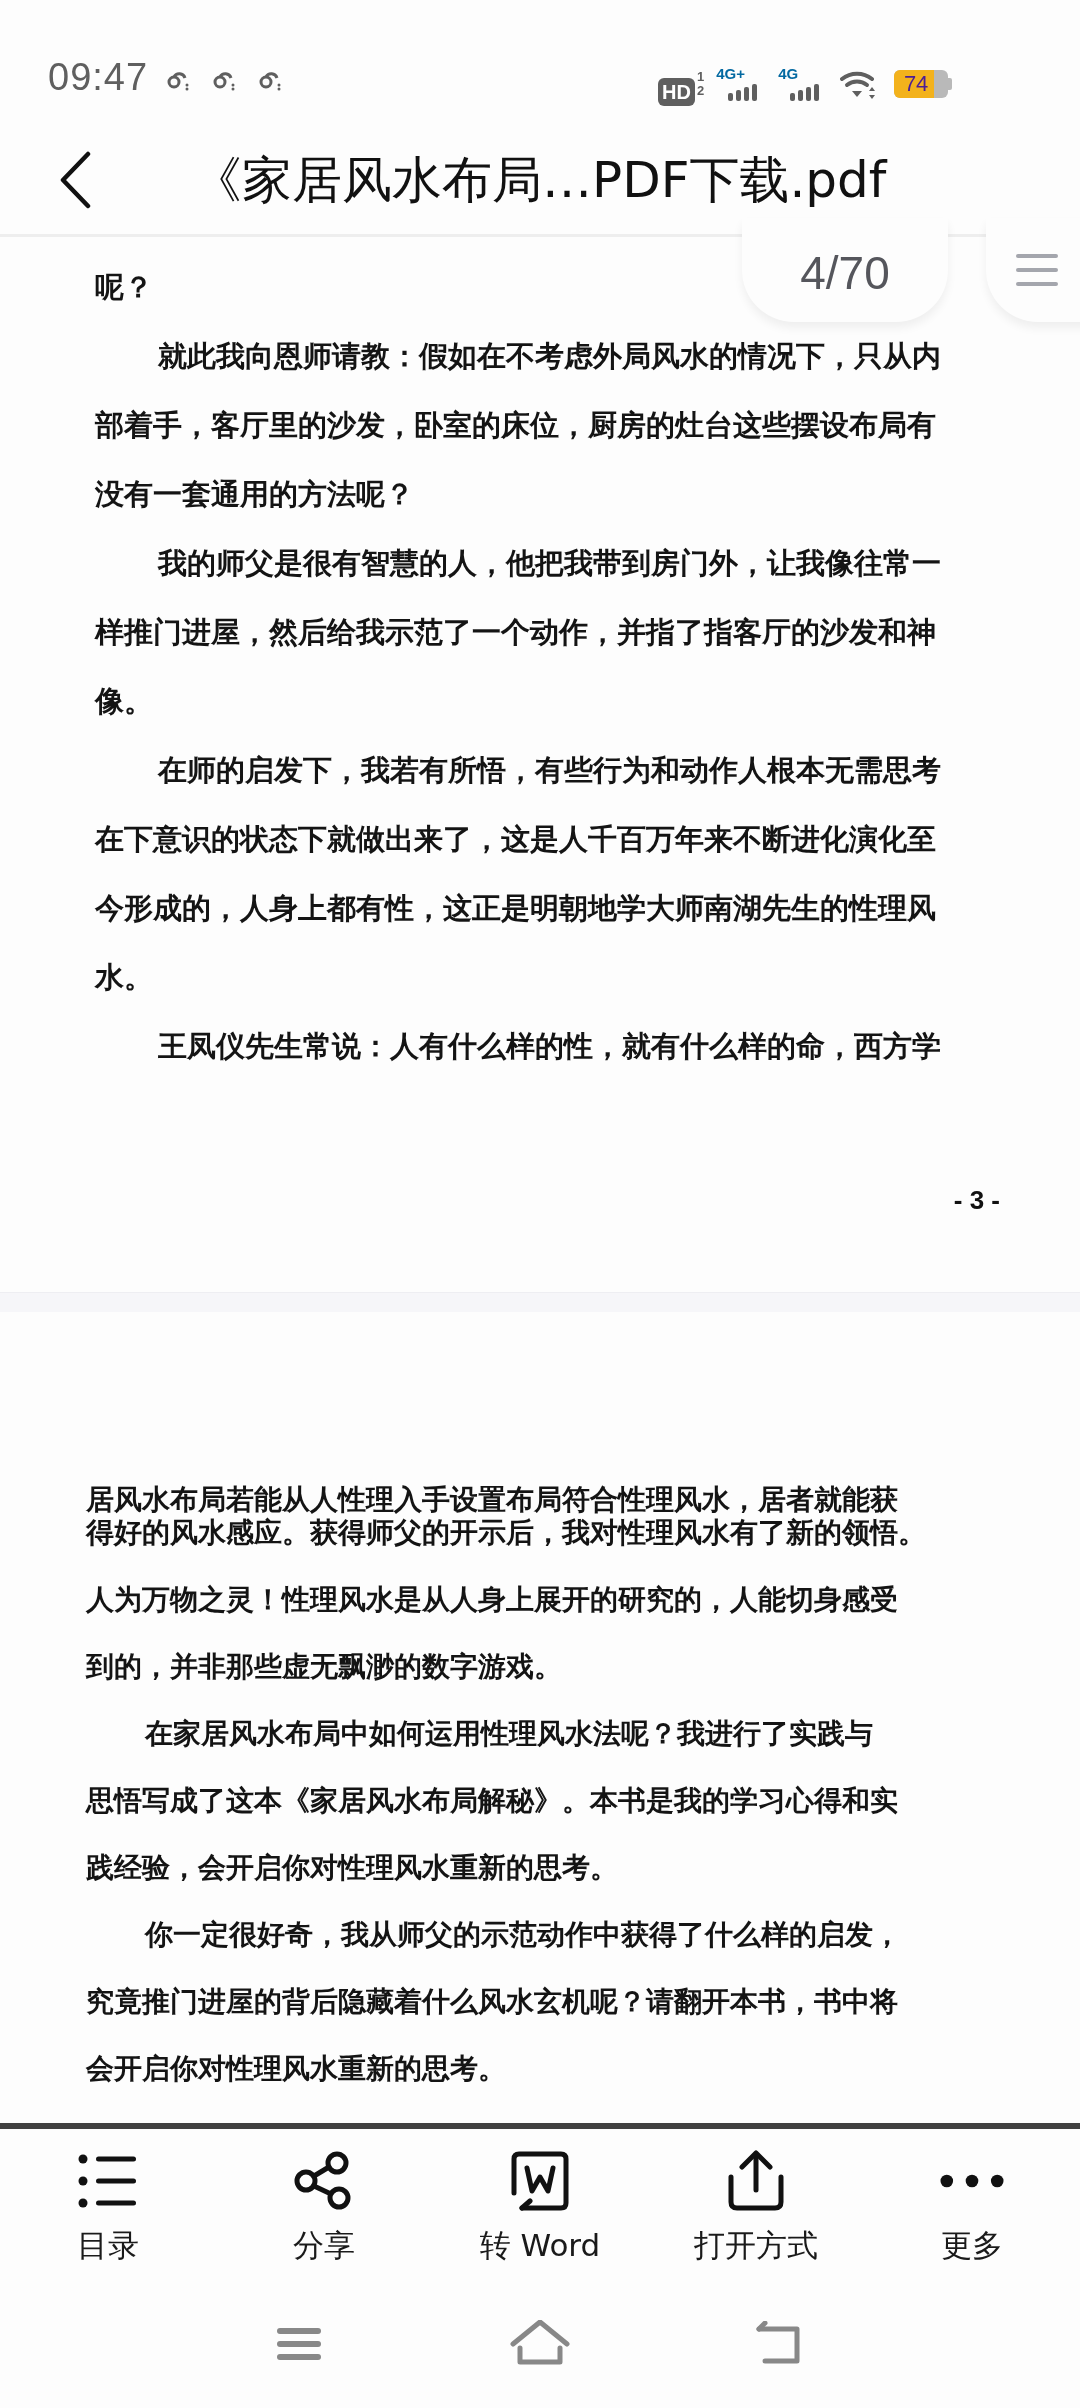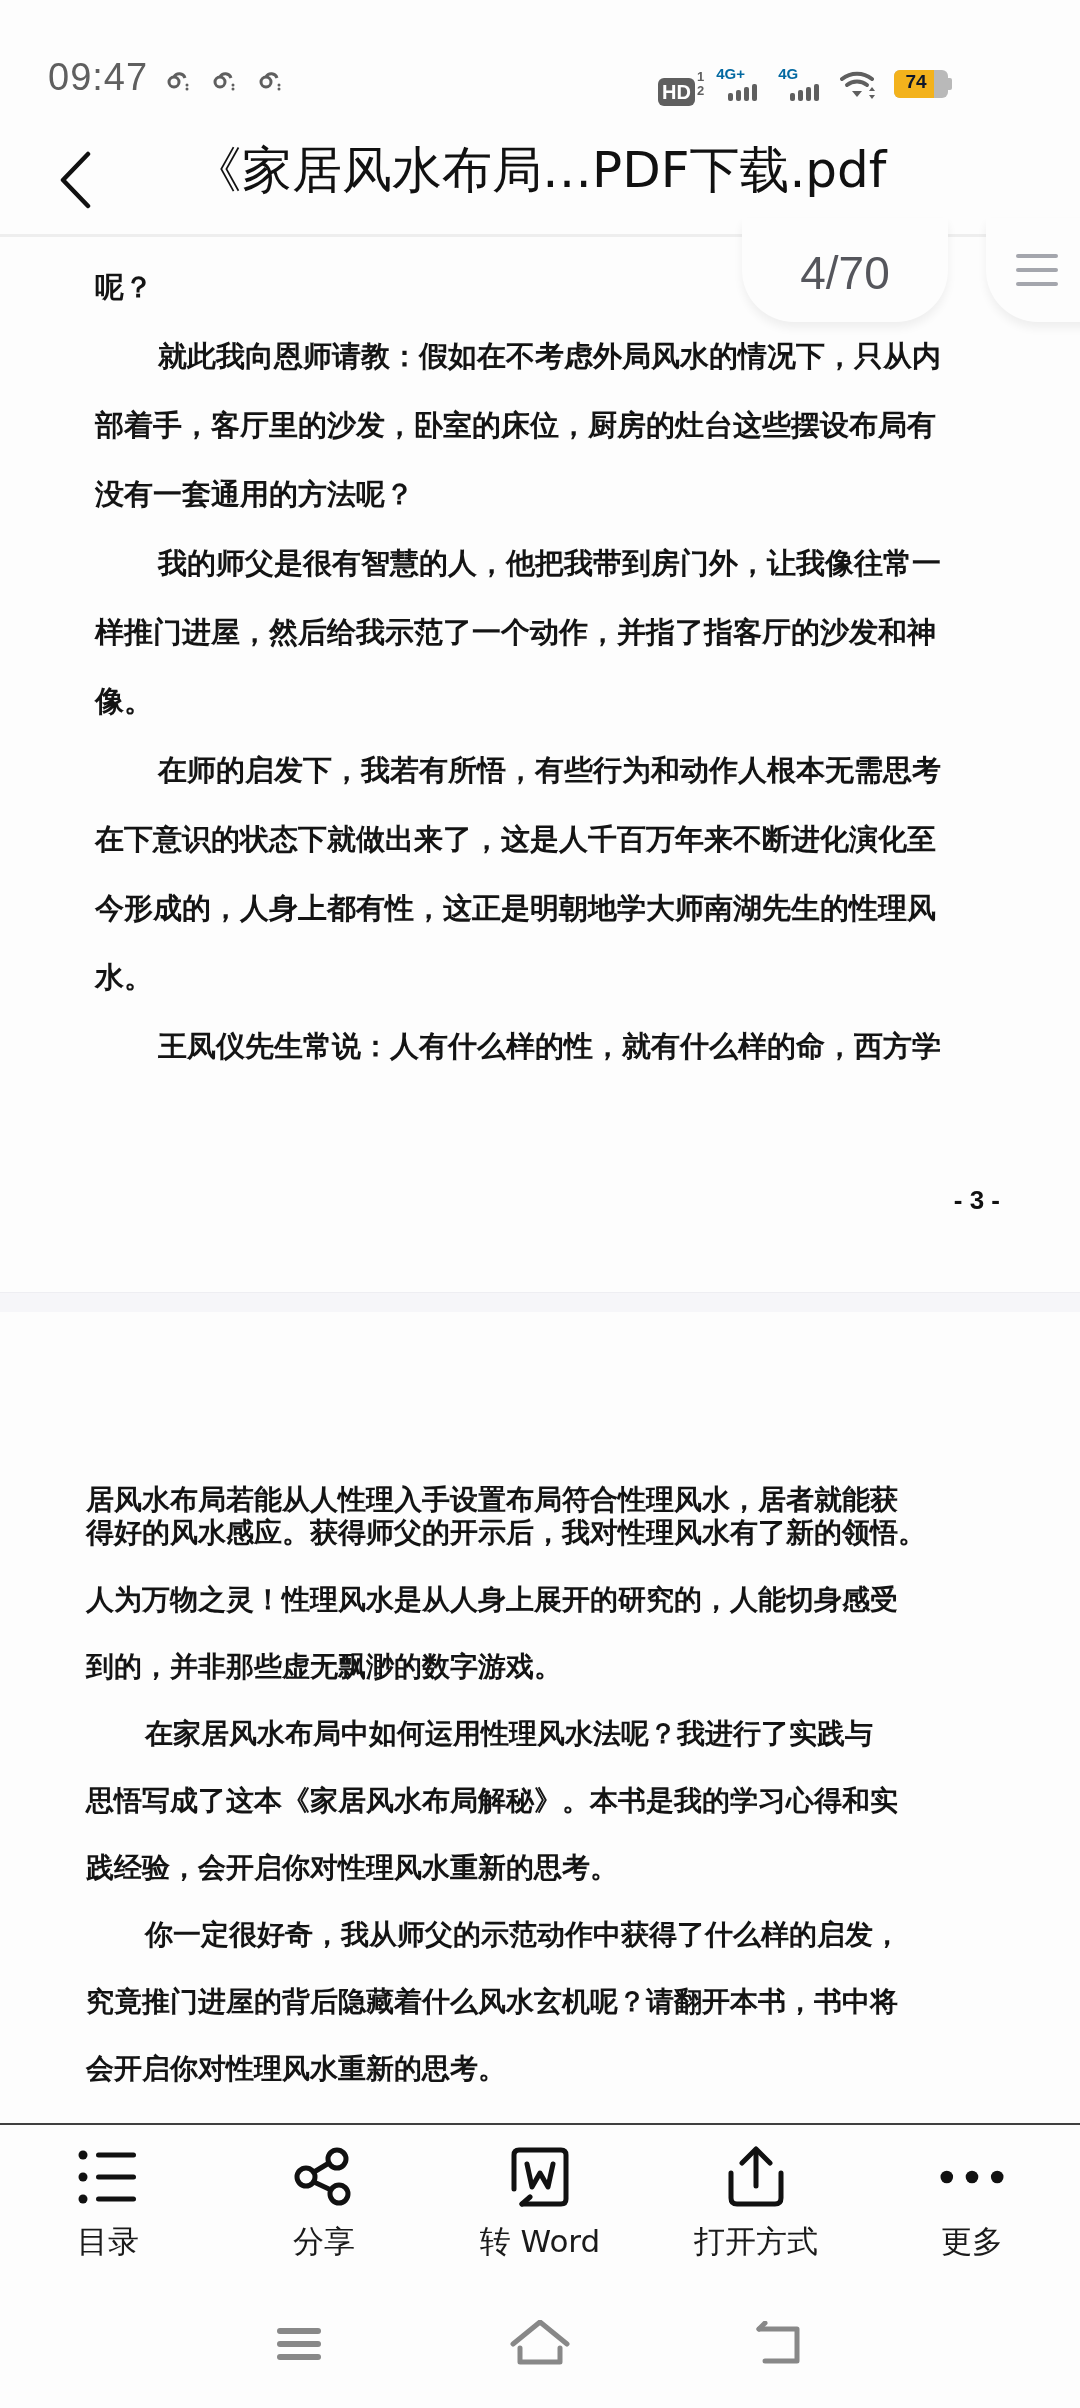--- a/index.html
+++ b/index.html
@@ -14,46 +14,46 @@
   .sys-icons { position: absolute; left: 658px; top: 45px; display: flex; align-items: center; gap: 12px; }
   .hd-badge { display: flex; align-items: center; }
   .hd-box { background: #5f5f5f; color: #fff; font-family: "Liberation Sans", sans-serif; font-weight: bold; font-size: 20px; border-radius: 6px; padding: 3px 4px; line-height: 22px; margin-top: 17px; }
   .hd-sim { display: flex; flex-direction: column; font-size: 13px; font-weight: bold; color: #5f5f5f; line-height: 14px; margin-left: 2px; font-family: "Liberation Sans", sans-serif; }
   .net { position: relative; width: 50px; height: 34px; }
   .net-label { position: absolute; left: 0; top: -2px; font-family: "Liberation Sans", sans-serif; font-weight: bold; font-size: 15px; color: #0369a1; }
   .net-bars { position: absolute; left: 12px; bottom: 0; display: flex; align-items: flex-end; gap: 3px; }
   .net-bars span { display: block; width: 5px; background: #5f5f5f; border-radius: 2px; }
   .battery { position: relative; width: 54px; height: 28px; border-radius: 6px; background: #b9b9b9; overflow: hidden; margin-left: 4px; }
   .battery-fill { position: absolute; left: 0; top: 0; height: 100%; width: 74%; background: #f3b21c; }
-  .battery-text { position: absolute; left: 0; width: 44px; top: 1px; text-align: center; color: #0f172a; font-weight: bold; font-size: 19px; font-family: "Liberation Sans", sans-serif; }
+  .battery-text { position: absolute; left: 0; width: 44px; top: 1px; text-align: center; color: #4c1d95; font-weight: normal; font-size: 22px; font-family: "Liberation Sans", sans-serif; }
   .battery-tip { width: 4px; height: 12px; background: #b9b9b9; border-radius: 0 2px 2px 0; margin-left: -10px; }
 
   
   .app-header { position: absolute; top: 125px; left: 0; width: 1080px; height: 112px; background: #fdfdfd; border-bottom: 3px solid #eeeeee; }
   .back-btn { position: absolute; left: 58px; top: 20px; width: 50px; height: 70px; display: flex; align-items: center; }
-  .doc-title { position: absolute; left: 192px; top: 12px; font-size: 50px; color: #111; white-space: nowrap; font-family: "DejaVu Sans", sans-serif; }
+  .doc-title { position: absolute; left: 192px; top: 22px; font-size: 50px; color: #111; white-space: nowrap; font-family: "DejaVu Sans", sans-serif; }
 
   
   .pdf-view { position: absolute; top: 240px; left: 0; width: 1080px; height: 1883px; overflow: hidden; background: #fdfdfd; }
   .pdf-page { position: absolute; left: 0; width: 1080px; background: #fdfdfd; }
   .page-a { top: 0; height: 1052px; }
   .page-gap { position: absolute; left: 0; top: 1052px; width: 1080px; height: 20px; background: #f6f6f9; border-top: 1px solid #eeeef2; }
   .page-b { top: 1072px; height: 811px; }
 
   .para { position: absolute; left: 0; font-family: "DejaVu Sans", sans-serif; font-weight: bold; color: #141414; white-space: nowrap; }
   .pa { font-size: 29px; left: 95px; }
   .pb { font-size: 28px; left: 86px; }
   .page-number { position: absolute; right: 80px; top: 945px; font-size: 26px; font-weight: bold; font-family: "Liberation Sans Narrow", "Liberation Sans", sans-serif; }
 
   
   .page-indicator { position: absolute; top: 218px; left: 742px; width: 206px; height: 104px; border-radius: 0 0 52px 52px; background: #fdfdfd; box-shadow: 0 6px 10px rgba(0,0,0,0.06); display: flex; align-items: center; justify-content: center; font-family: "Liberation Sans", sans-serif; font-size: 46px; color: #55565c; padding-top: 6px; }
   .outline-toggle { position: absolute; top: 218px; left: 986px; width: 110px; height: 104px; border-radius: 0 0 0 52px; background: #fdfdfd; box-shadow: 0 6px 10px rgba(0,0,0,0.06); display: flex; align-items: center; padding-left: 30px; }
 
   
-  .toolbar { position: absolute; top: 2123px; left: 0; width: 1080px; height: 160px; background: #fdfdfd; border-top: 2px solid #404040; display: flex; }
+  .toolbar { position: absolute; top: 2123px; left: 0; width: 1080px; height: 160px; background: #fdfdfd; border-top: 6px solid #404040; display: flex; }
   .tool { flex: 1; display: flex; flex-direction: column; align-items: center; padding-top: 20px; }
   .tool-icon { width: 64px; height: 64px; display: flex; align-items: center; justify-content: center; }
   .tool-label { margin-top: 12px; font-size: 31px; color: #1a1a1a; font-family: "DejaVu Sans", sans-serif; }
 
   
   .nav-bar { position: absolute; top: 2283px; left: 0; width: 1080px; height: 125px; background: #fdfdfd; }
   .nav-btn { position: absolute; top: 30px; width: 60px; height: 60px; display: flex; align-items: center; justify-content: center; }
 </style>
 </head>
 <body>

